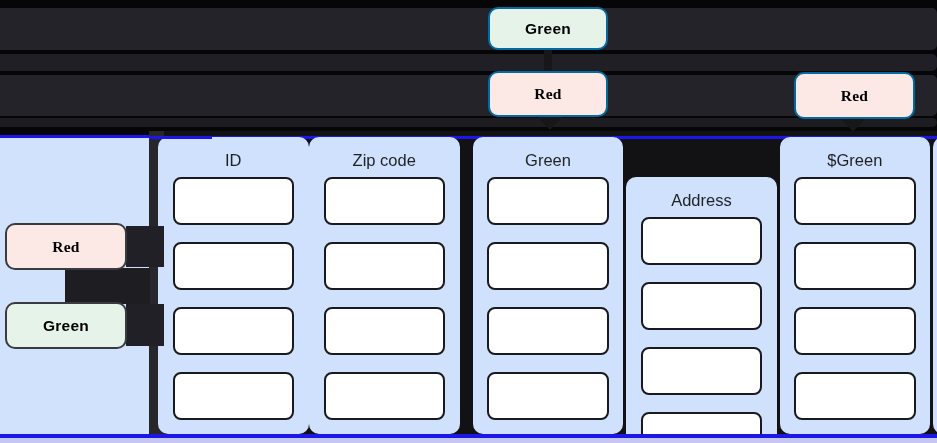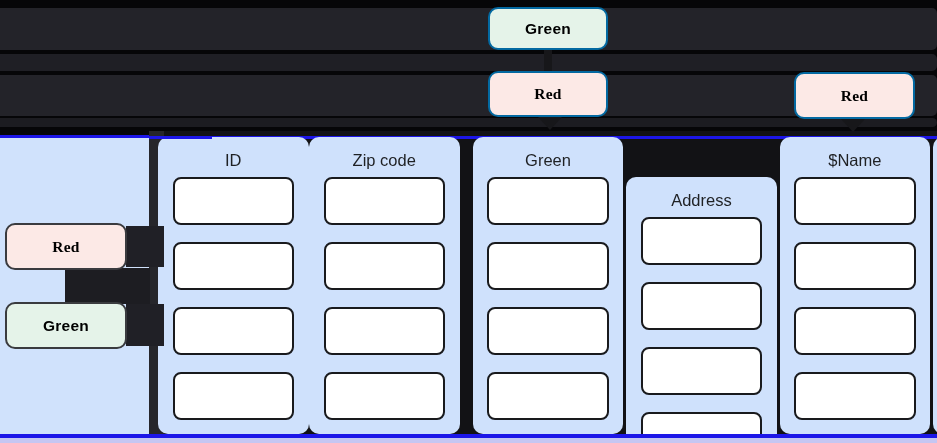--- a/index.html
+++ b/index.html
@@ -119,21 +119,21 @@
         <div class="cell" style="top: 235.5px;"></div>
       </div>
       <div class="column" style="left: 626.2px; margin-top: 40px;">
     <div class="col-header">Address</div>
   <div class="cell" style="top: 40.5px;"></div>
         <div class="cell" style="top: 105.5px;"></div>
         <div class="cell" style="top: 170.5px;"></div>
         <div class="cell" style="top: 235.5px;"></div>
       </div>
       <div class="column" style="left: 779.6px;">
-    <div class="col-header">$Name</div>
+    <div class="col-header">$Green</div>
   <div class="cell" style="top: 40.5px;"></div>
         <div class="cell" style="top: 105.5px;"></div>
         <div class="cell" style="top: 170.5px;"></div>
         <div class="cell" style="top: 235.5px;"></div>
       </div>
       <div class="column" style="left: 933px;">
     <div class="col-header"></div>
   </div>
     </div>
 

